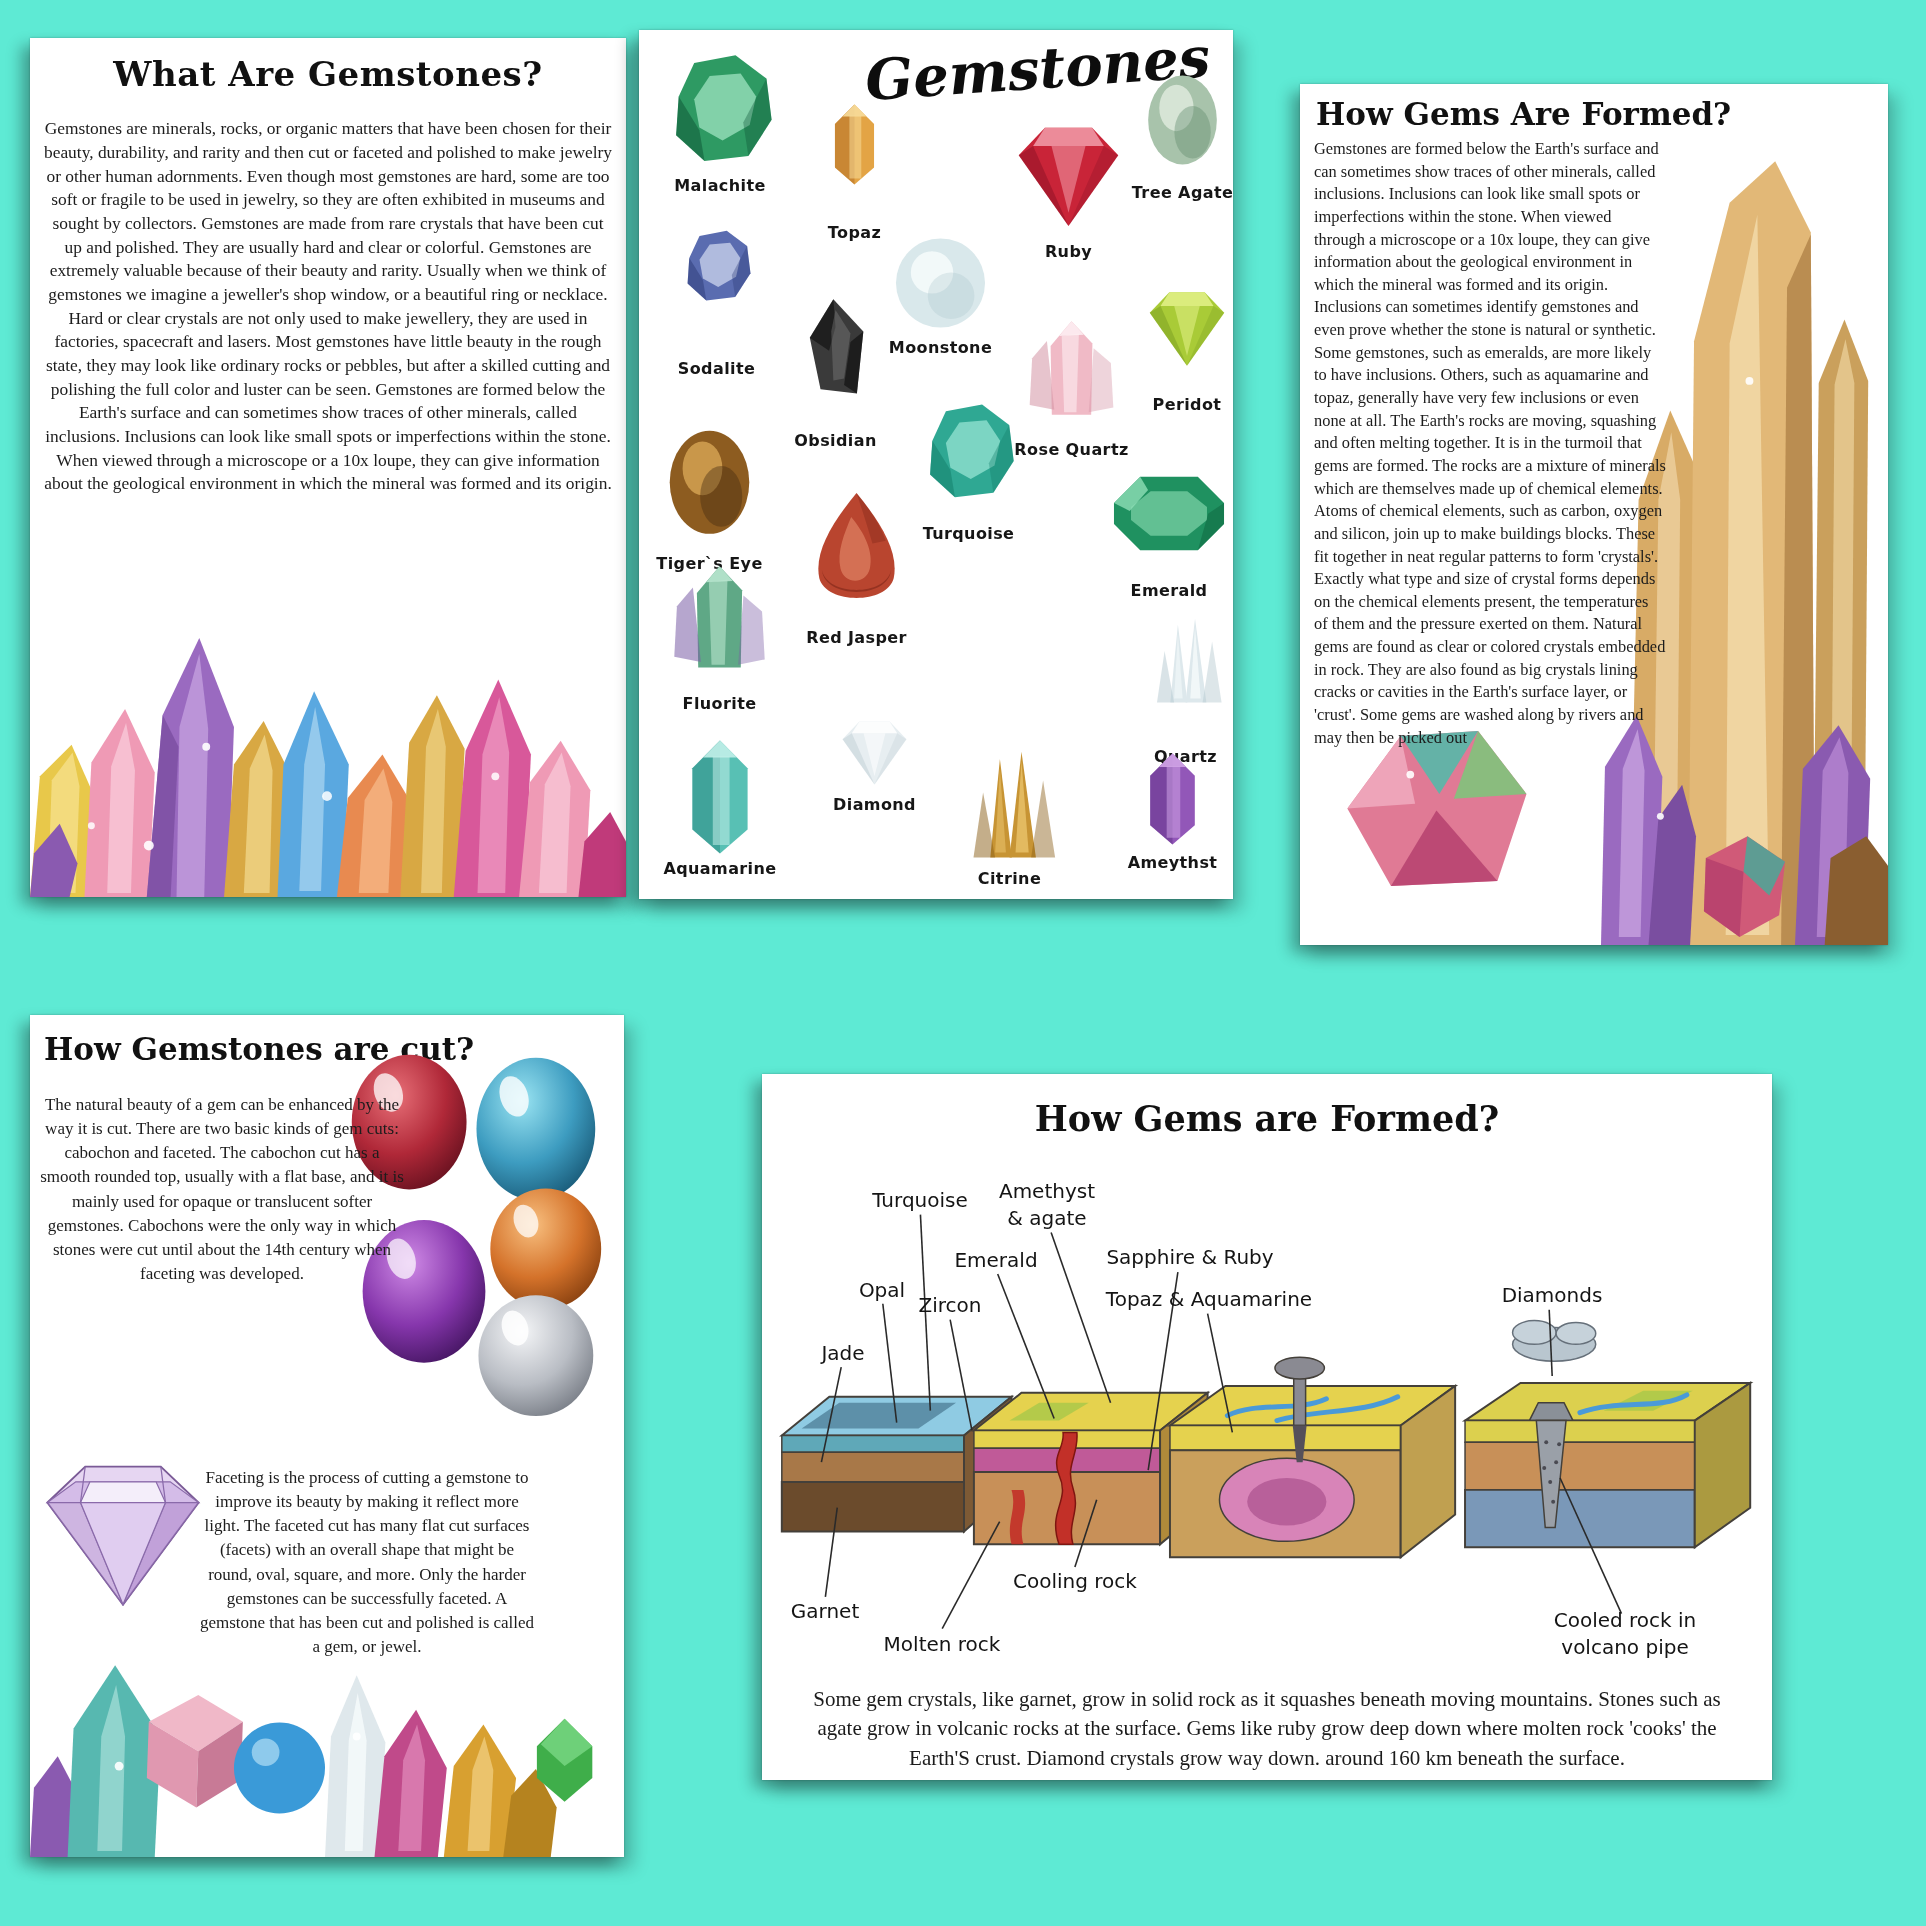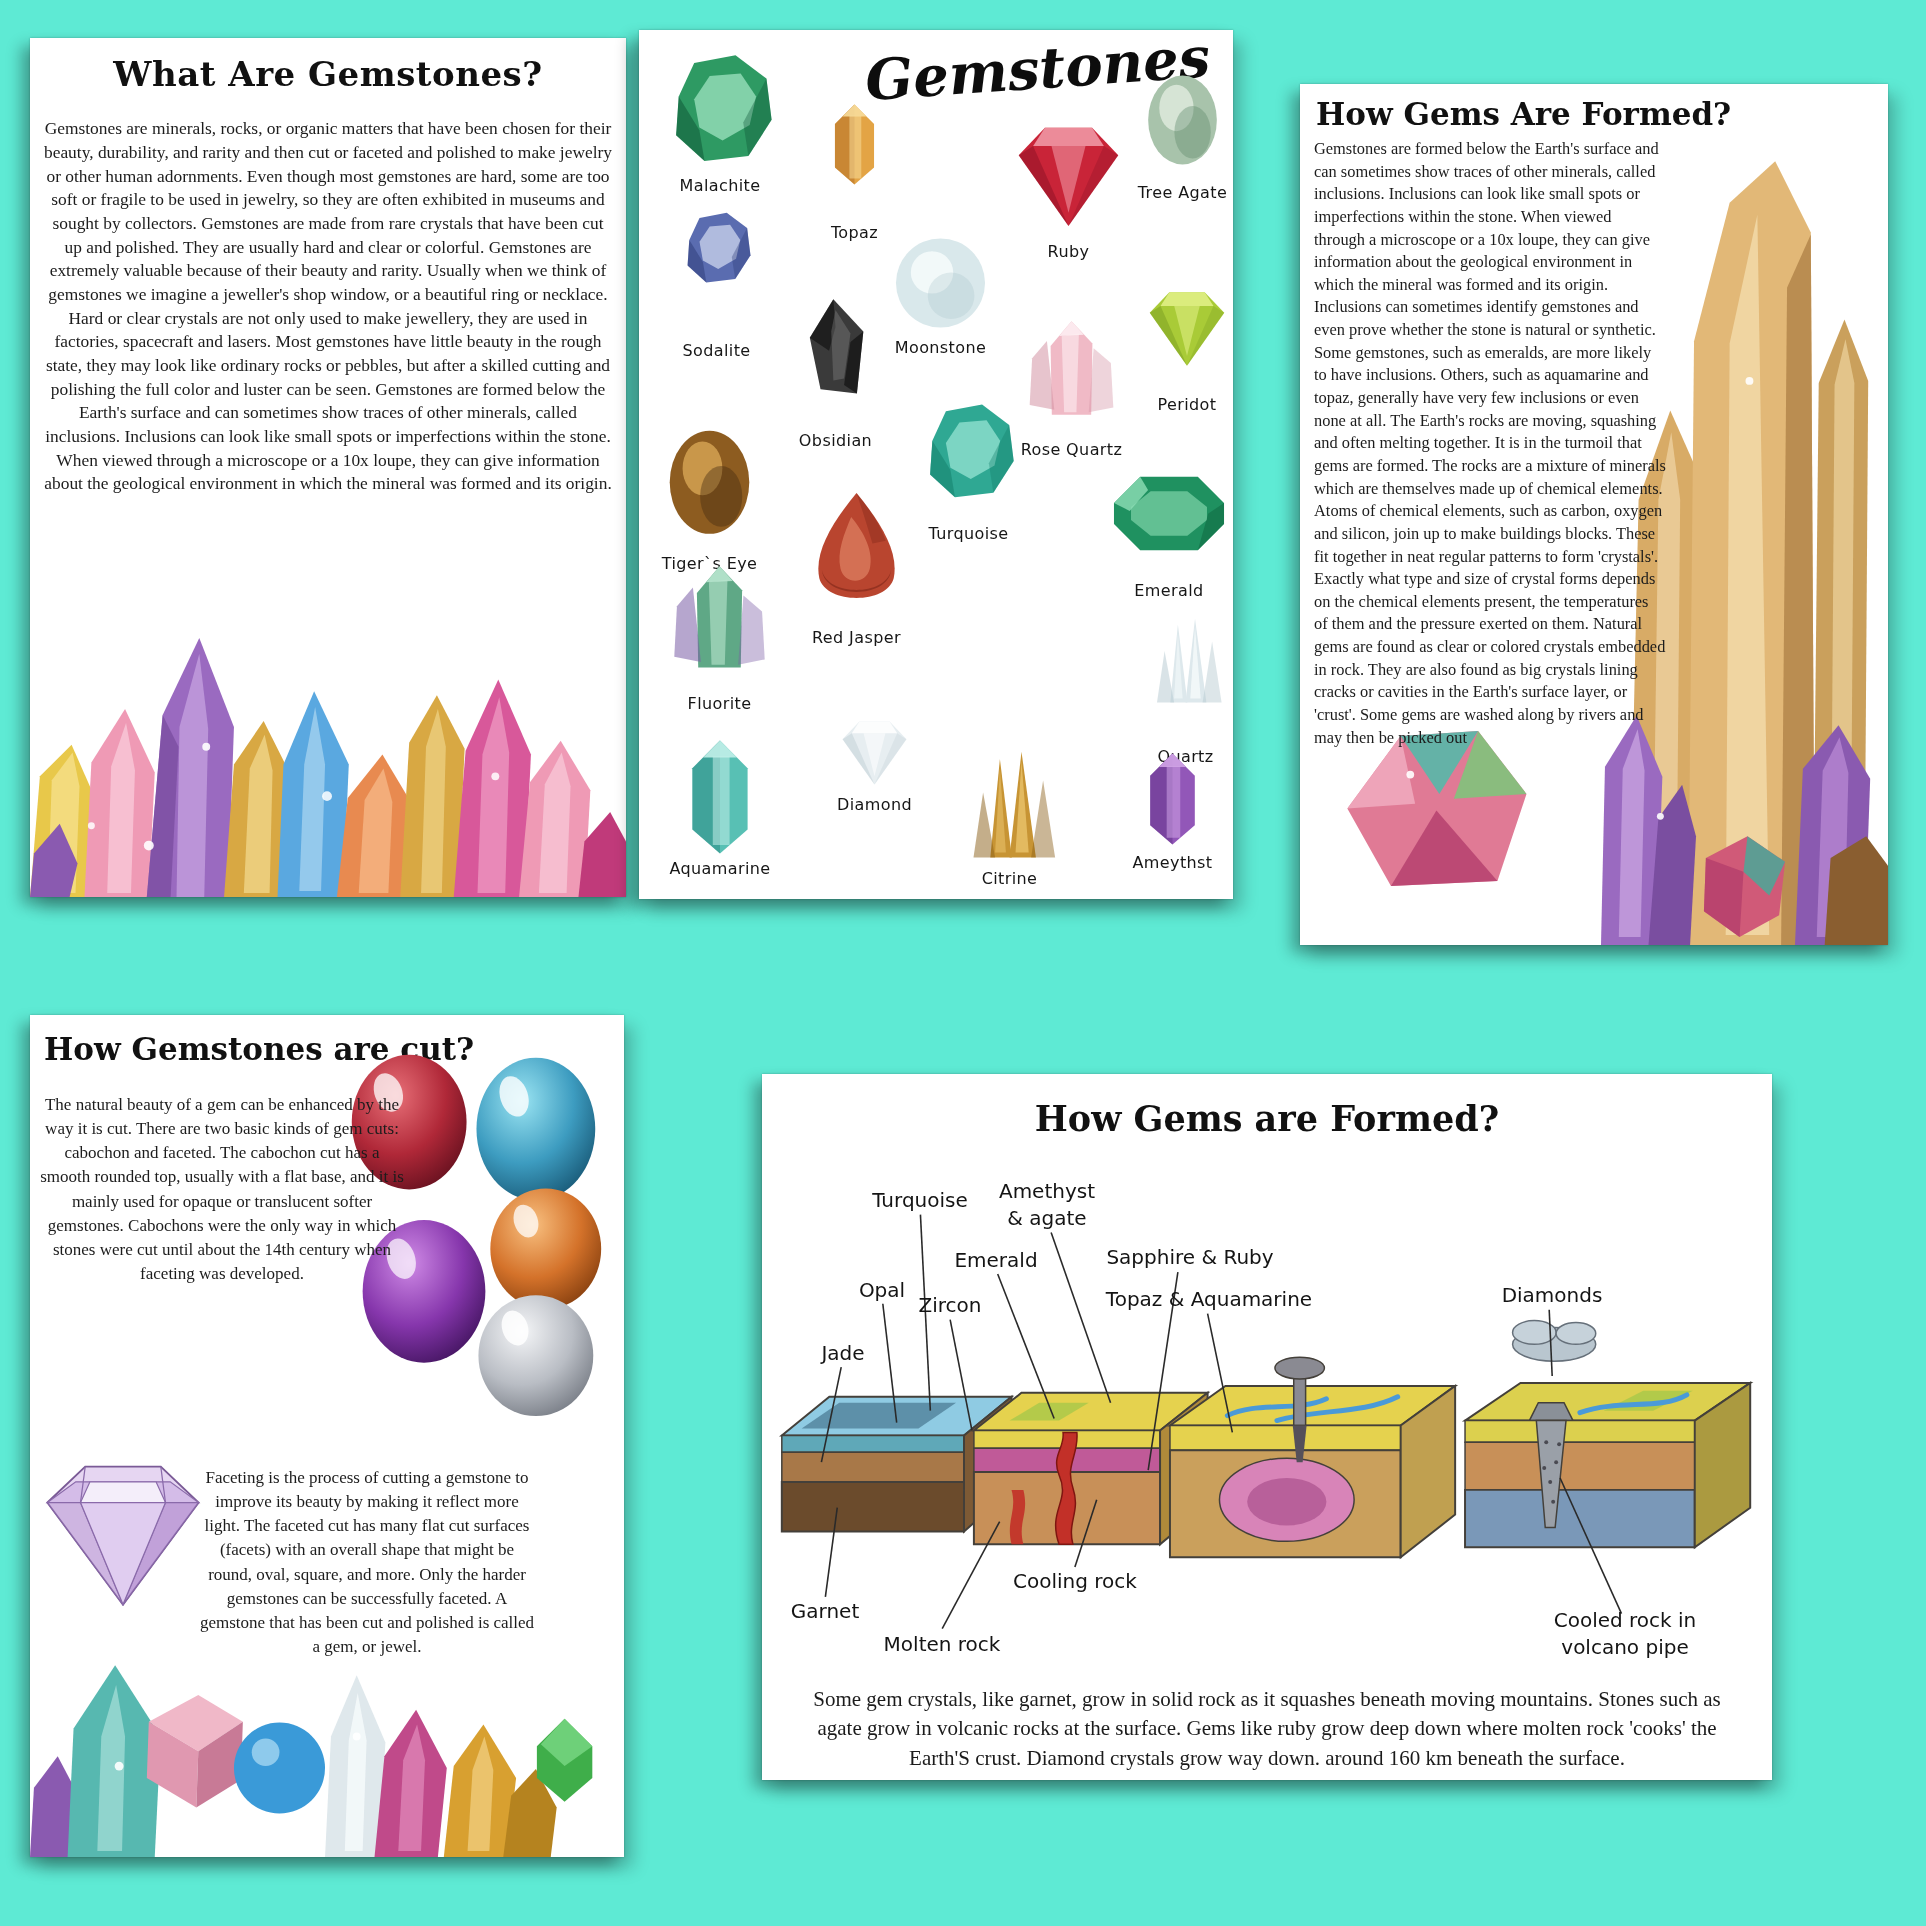--- a/index.html
+++ b/index.html
@@ -8,21 +8,21 @@
   .card h1{font-family:"DejaVu Serif",serif;font-weight:bold;color:#111;margin:0;}
   .bodytext{color:#1c1c1c;}
   
   #card1{left:30px;top:38px;width:596px;height:859px;}
   #card1 h1{font-size:34px;text-align:center;margin-top:16px;letter-spacing:0.5px;}
   #card1 .bodytext{font-size:17.4px;line-height:1.36;text-align:center;padding:6px 13px 0 13px;}
   #card1 svg.cluster{position:absolute;left:0;bottom:0;width:596px;height:447px;}
   
   #card2{left:639px;top:30px;width:594px;height:869px;}
   .script-title{position:absolute;left:226px;top:6px;width:327px;font-family:"DejaVu Serif",serif;font-style:italic;font-weight:bold;font-size:56px;transform:rotate(-4deg);color:#0d0d0d;}
-  #gem-grid{position:absolute;left:0;top:0;width:594px;height:805px;}
+  #gem-grid{position:absolute;left:0;top:0;width:594px;height:805px;font-weight:bold;}
   .gem-cell{position:absolute;margin:0;display:flex;flex-direction:column;align-items:center;}
   .gem-cell svg{width:100%;flex:1 1 auto;min-height:0;}
   .gem-cell figcaption{font-family:"DejaVu Sans",sans-serif;font-size:16px;letter-spacing:0.4px;color:#161616;white-space:nowrap;padding-top:2px;}
   
   #card3{left:1300px;top:84px;width:588px;height:861px;}
   #card3 h1{font-size:31px;text-align:left;padding:12px 0 0 16px;}
   #card3 .bodytext{position:relative;z-index:2;width:352px;margin:6px 0 0 14px;font-size:16.4px;line-height:1.38;text-align:left;}
   #card3 svg.tallcrystals{position:absolute;right:0;top:0;width:287px;height:861px;z-index:1;}
   #card3 svg.pinkgem{position:absolute;left:18px;top:618px;width:233px;height:213px;z-index:0;}
   
@@ -110,21 +110,21 @@
           <figcaption>Ruby</figcaption>
         </figure>
         <figure class="gem-cell" style="left: 493px; top: 25px; width: 101px; height: 147px;">
           <svg viewBox="0 0 100 100" preserveAspectRatio="xMidYMid meet">
             <ellipse cx="50" cy="52" rx="34" ry="44" fill="#a8c3ab" opacity="1"></ellipse>
             <ellipse cx="44" cy="40" rx="17" ry="23" fill="#eaf2e7" opacity="0.7"></ellipse>
             <ellipse cx="60" cy="64" rx="18" ry="26" fill="#5f8a6b" opacity="0.4"></ellipse>
           </svg>
           <figcaption>Tree Agate</figcaption>
         </figure>
-        <figure class="gem-cell" style="left: 12px; top: 176px; width: 131px; height: 154px; gap: 48px;">
+        <figure class="gem-cell" style="left: 12px; top: 194px; width: 131px; height: 154px; gap: 48px;">
           <svg viewBox="0 0 100 100" preserveAspectRatio="xMidYMid meet">
             <polygon points="18,40 30,14 62,8 86,26 90,58 72,86 38,90 16,70" fill="#5a6cb0" opacity="1"></polygon>
             <polygon points="30,42 42,24 66,22 78,40 73,62 52,74 34,64" fill="#cdd5ee" opacity="0.75"></polygon>
             <polygon points="18,40 16,70 38,90 34,66" fill="#2c3a75" opacity="0.5"></polygon>
             <polygon points="86,26 90,58 72,86 68,60" fill="#2c3a75" opacity="0.35"></polygon>
           </svg>
           <figcaption>Sodalite</figcaption>
         </figure>
         <figure class="gem-cell" style="left: 248px; top: 200px; width: 107px; height: 127px;">
           <svg viewBox="0 0 100 100" preserveAspectRatio="xMidYMid meet">

